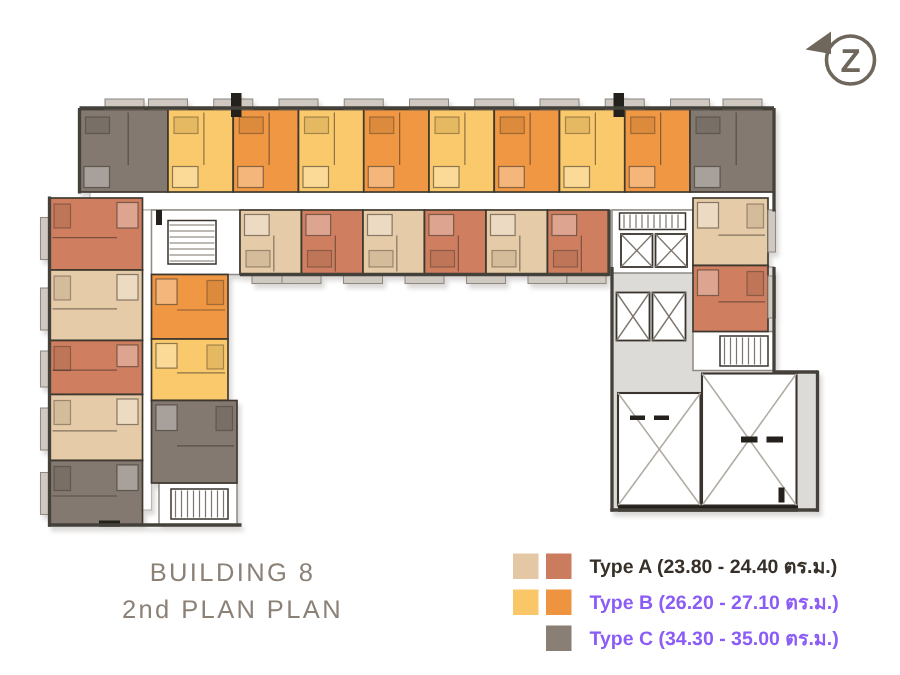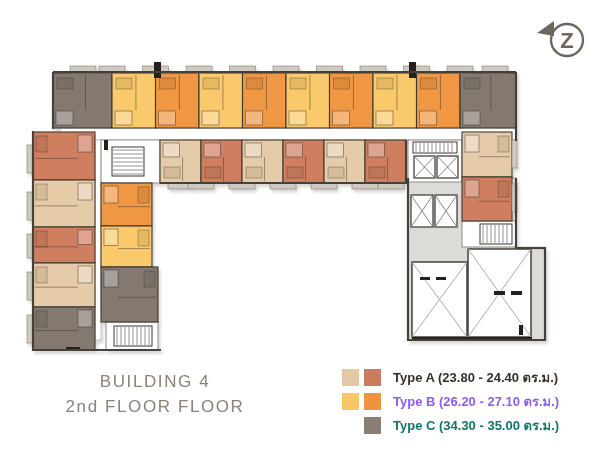--- a/index.html
+++ b/index.html
@@ -238,33 +238,33 @@
 
 <div id="north">
   <svg width="54" height="54" viewBox="0 0 54 54">
     <polygon points="3,23 20,11 20,26" fill="#6f675c"></polygon>
     <circle cx="33" cy="30" r="16" fill="none" stroke="#6f675c" stroke-width="2.4"></circle>
     <text x="33" y="38" text-anchor="middle" font-size="22" font-weight="bold" fill="#6f675c" font-family="Liberation Sans, DejaVu Sans, sans-serif">Z</text>
   </svg>
 </div>
 
 <div id="title" style="color: rgb(139, 129, 119);">
-  <div class="l1">BUILDING 4</div>
-  <div class="l2">2nd FLOOR FLOOR</div>
+  <div class="l1">BUILDING 8</div>
+  <div class="l2">2nd PLAN PLAN</div>
 </div>
 
 <div id="legend">
     <div class="lrow">
       <span class="sw" style="background: rgb(228, 199, 164);"></span>
       <span class="sw" style="background: rgb(203, 124, 94);"></span>
       <span class="llabel" style="color: rgb(54, 48, 41);">Type A (23.80 - 24.40 ตร.ม.)</span>
     </div>
     <div class="lrow">
       <span class="sw" style="background: rgb(249, 199, 104);"></span>
       <span class="sw" style="background: rgb(238, 148, 64);"></span>
       <span class="llabel" style="color: #8b5cf6;">Type B (26.20 - 27.10 ตร.ม.)</span>
     </div>
     <div class="lrow">
       <span class="sw empty"></span>
       <span class="sw" style="background: rgb(138, 127, 117);"></span>
-      <span class="llabel" style="color: #0f766e;">Type C (34.30 - 35.00 ตร.ม.)</span>
+      <span class="llabel" style="color: #8b5cf6;">Type C (34.30 - 35.00 ตร.ม.)</span>
     </div>
   </div>
 
 </body></html>

